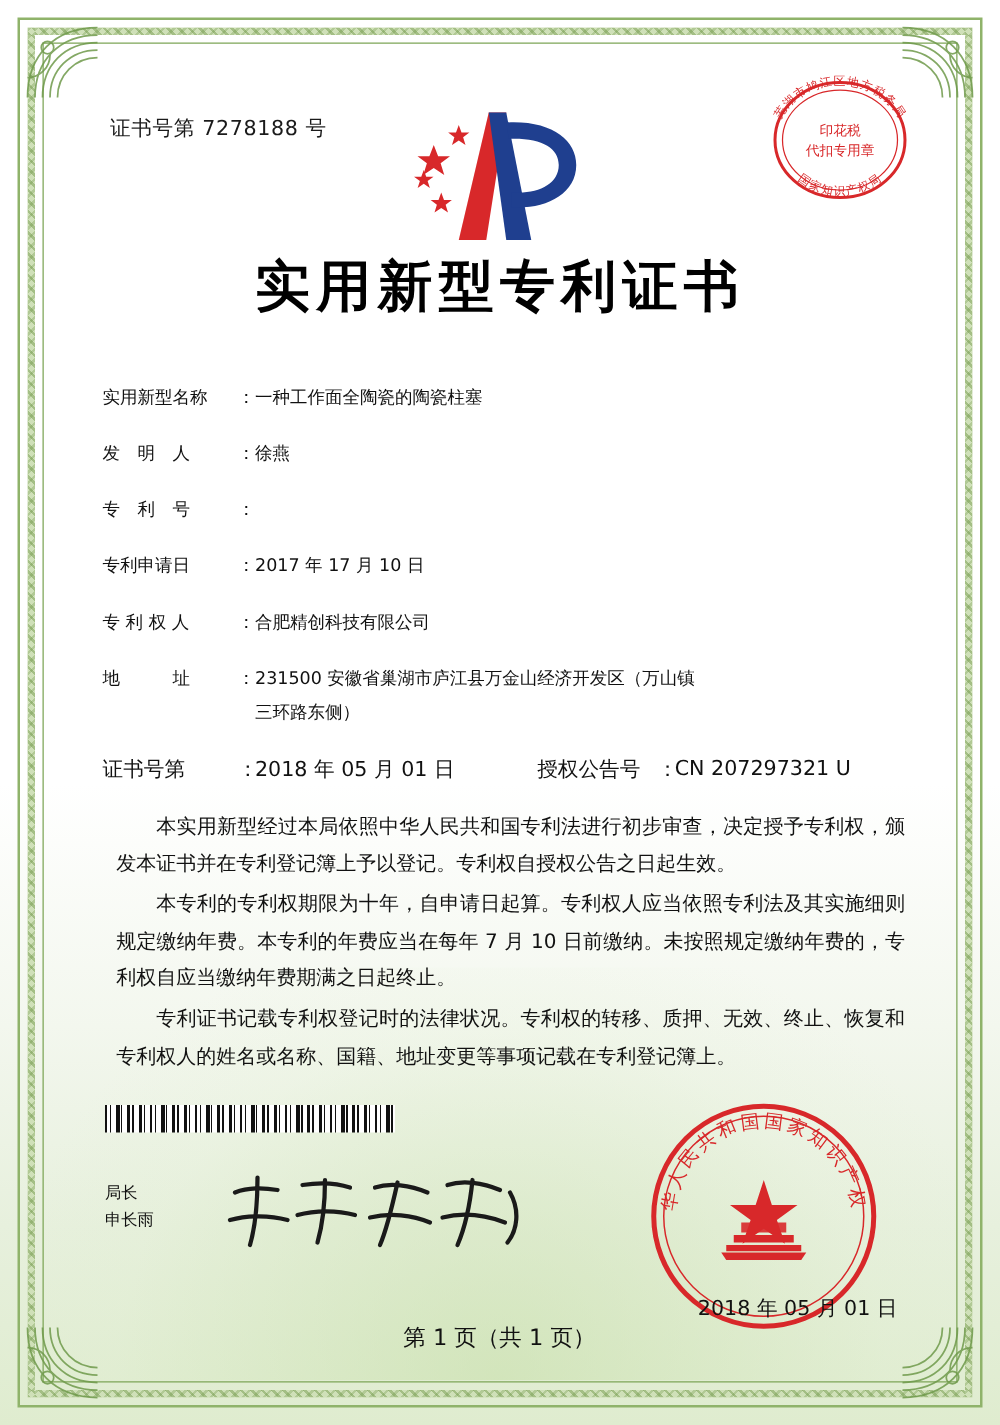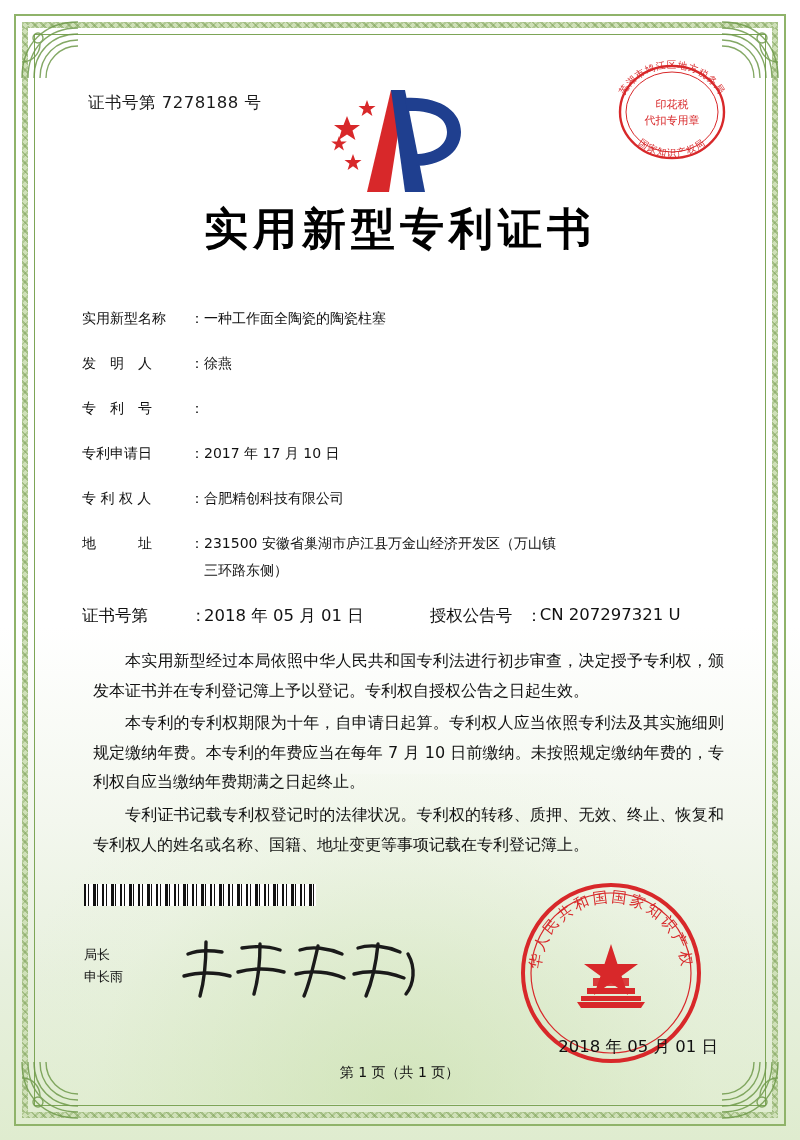--- a/index.html
+++ b/index.html
@@ -232,21 +232,21 @@
     font-size: 16.5px;
     color: #111;
     white-space: nowrap;
   }
 
   .page-footer {
     position: absolute;
     left: 0; right: 1px;
     bottom: 22px;
     text-align: center;
-    font-size: 14px;
+    font-size: 18px;
     color: #111;
   }
 </style>
 </head>
 <body>
 
 <div class="page">
 
   <div class="wash"></div>
 

